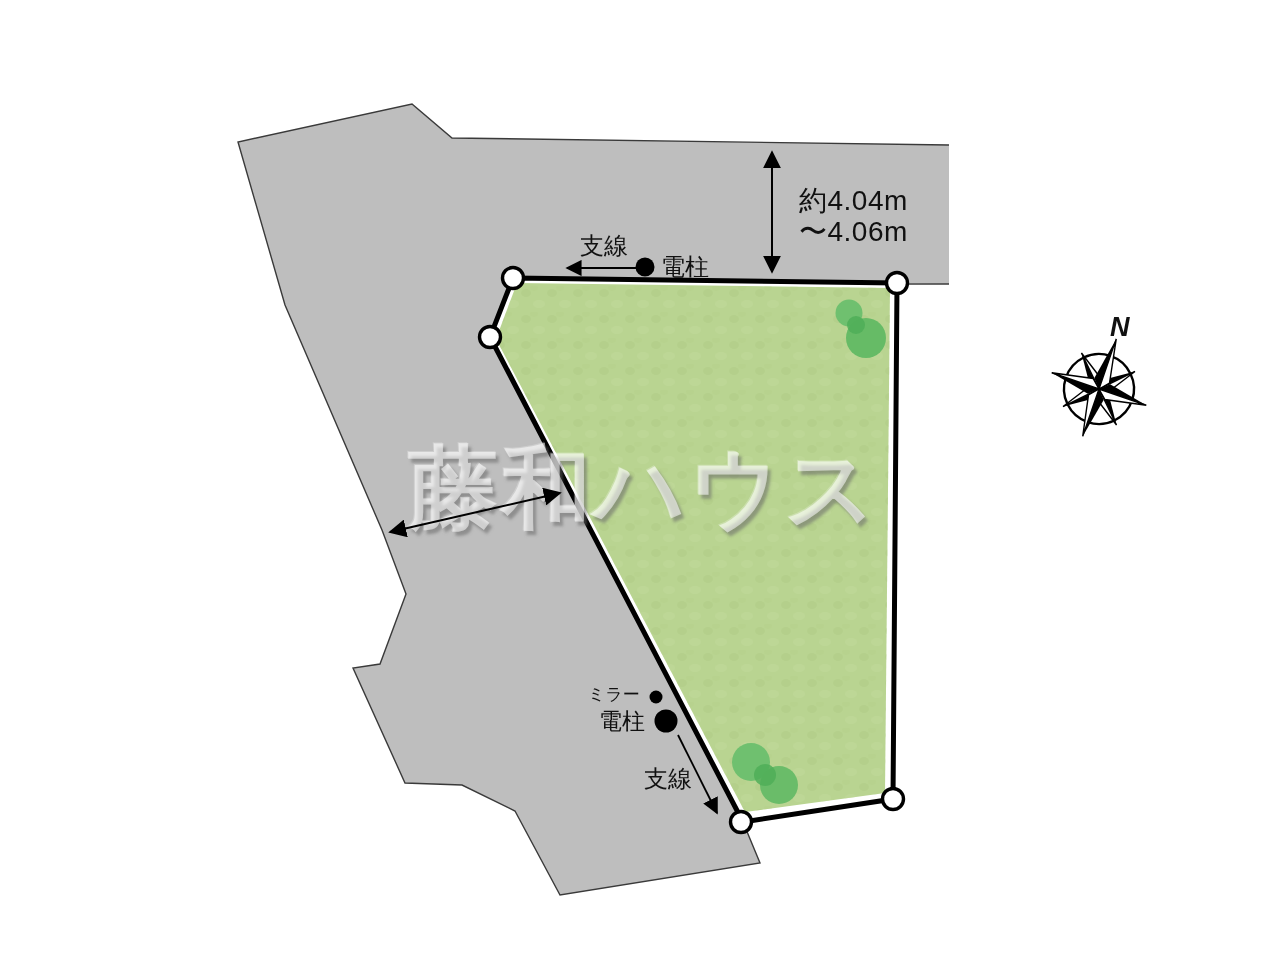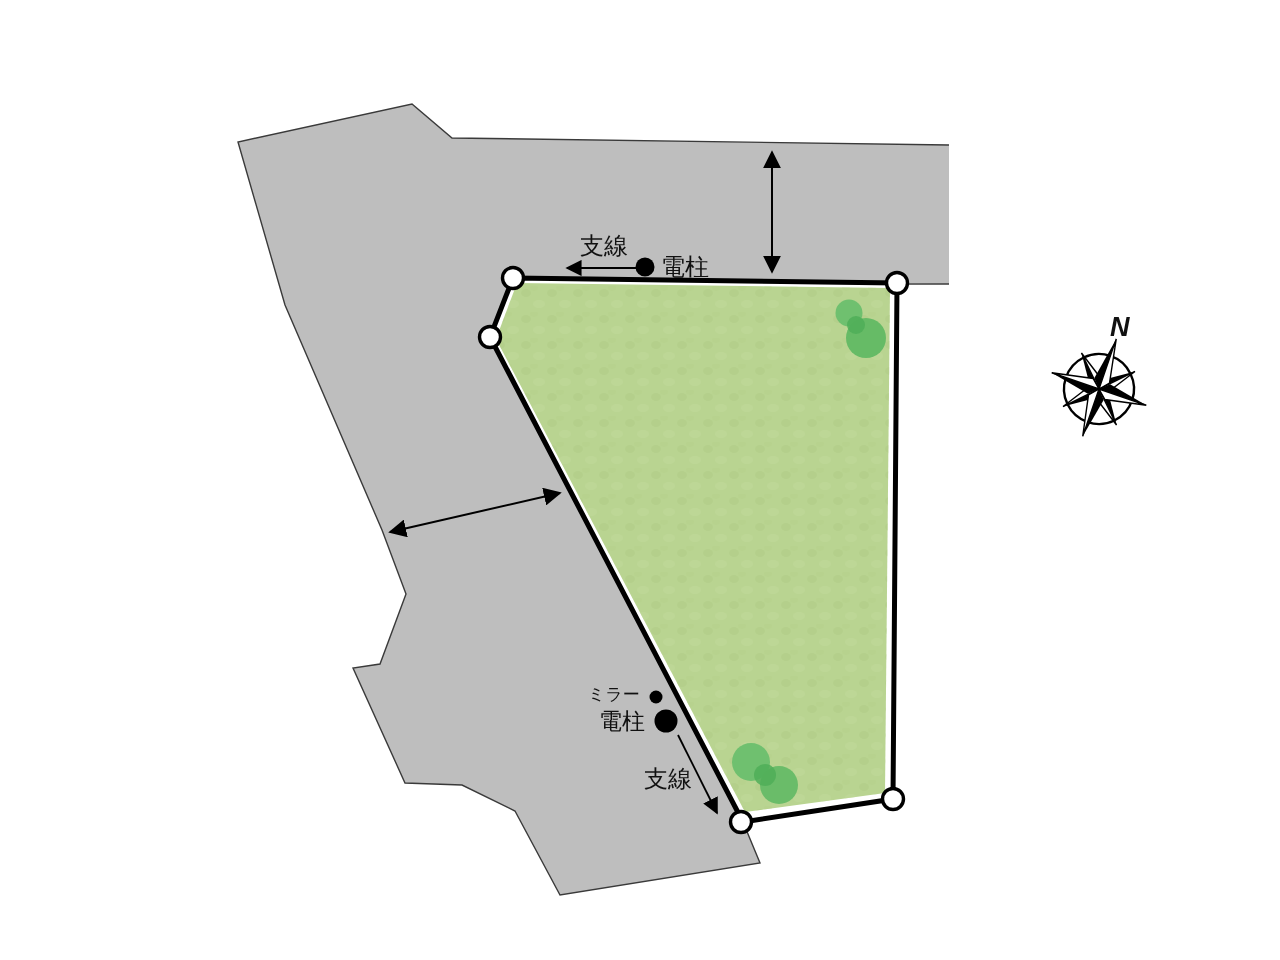--- a/index.html
+++ b/index.html
@@ -60,20 +60,21 @@
       <circle cx="856" cy="325" r="9" fill="#4fae58" opacity="0.85"></circle>
     </g>
 
     <g>
       <circle cx="751" cy="762" r="19" fill="#6fc06f"></circle>
       <circle cx="779" cy="785" r="19" fill="#6abc69"></circle>
       <circle cx="765" cy="775" r="11" fill="#4fae58" opacity="0.85"></circle>
     </g>
   </svg>
 
+  <div id="watermark">藤和ハウス</div>
 
   <svg id="annot-svg" width="1280" height="960" viewBox="0 0 1280 960">
     <defs>
       <marker id="ah" viewBox="0 0 10 10" refX="9" refY="5" markerWidth="9" markerHeight="9" orient="auto-start-reverse">
         <path d="M0,0 L10,5 L0,10 z" fill="#000"></path>
       </marker>
     </defs>
 
     <line x1="772" y1="152" x2="772" y2="272" stroke="#000" stroke-width="2" marker-start="url(#ah)" marker-end="url(#ah)"></line>
 
@@ -135,20 +136,24 @@
         <path d="M0,-50 L-8,-9 L0,0 Z" fill="#000"></path>
         <path d="M0,-50 L8,-9 L0,0 Z" fill="#fff" stroke="#000" stroke-width="1.4"></path>
       </g>
     </g>
   </svg>
 
   <div class="lbl anno" style="left:580px;top:233px;">支線</div>
 
   <div class="lbl anno" style="left:661px;top:254px;">電柱</div>
 
+  <div class="lbl dim" style="left:799px;top:185px;">
+    <div>約4.04m</div>
+    <div>〜4.06m</div>
+  </div>
 
 
   <div class="lbl" style="left:588px;top:685px;font-size:17px;">ミラー</div>
 
   <div class="lbl" style="left:599px;top:709px;font-size:23px;">電柱</div>
 
   <div class="lbl anno" style="left:644px;top:766px;">支線</div>
 
   <div class="lbl" id="north-label" style="left:1110px;top:312px;">N</div>
 

